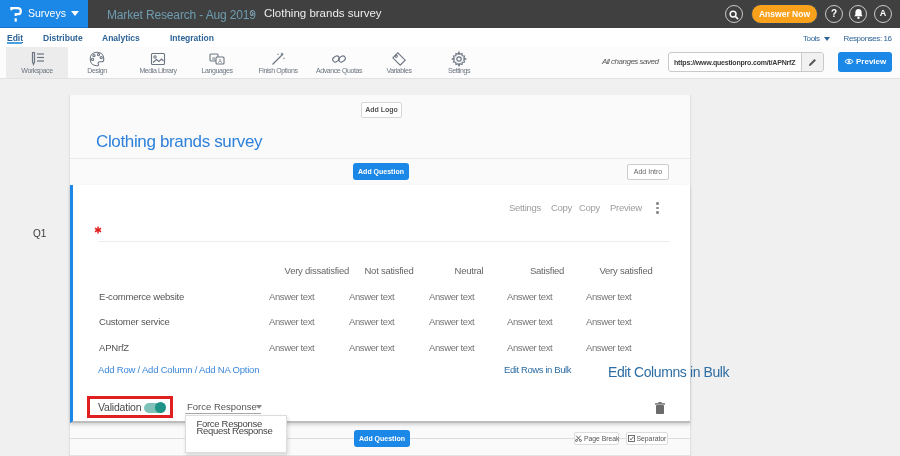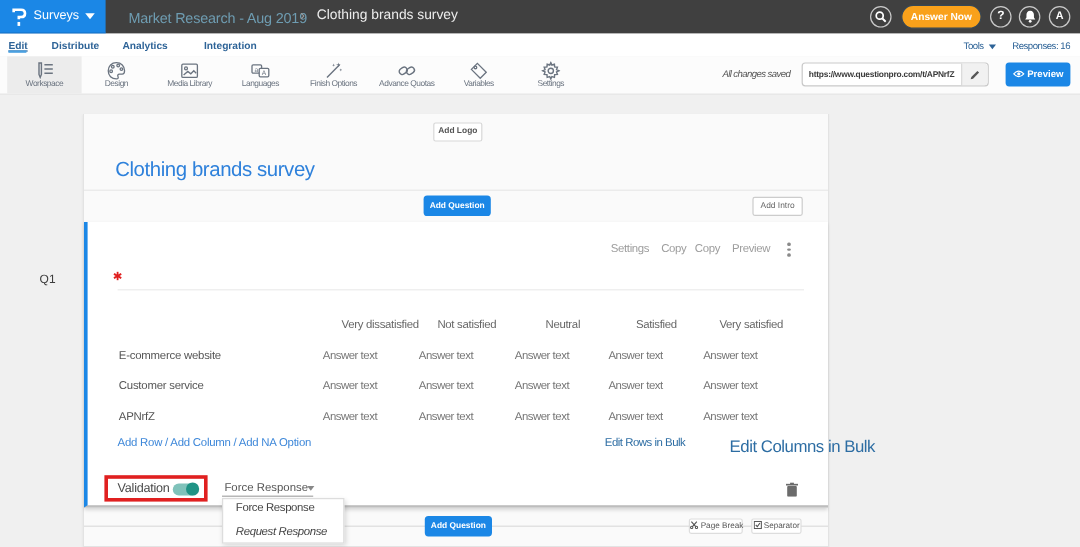--- a/index.html
+++ b/index.html
@@ -276,17 +276,17 @@
             <circle cx="1.6" cy="6.3" r="1.1" stroke="#555" fill="none" stroke-width="1"></circle>
             <circle cx="6.2" cy="6.3" r="1.1" stroke="#555" fill="none" stroke-width="1"></circle>
             <path d="M2.3 5.5 L6.5 0.8 M5.5 5.5 L1.3 0.8" stroke="#555" stroke-width="1.1" fill="none"></path>
           </svg> Page Break</div>
       <div class="abs miniBtn" style="left:556px; top:337px; width:42px; height:13px;"><svg width="7" height="7" viewBox="0 0 9 9" style="vertical-align:-1px">
             <rect x="0.7" y="0.7" width="7.6" height="7.6" fill="none" stroke="#555" stroke-width="1.1"></rect>
             <path d="M2.3 4.5 L4 6.2 L6.8 2.4" fill="none" stroke="#555" stroke-width="1.2"></path>
           </svg> Separator</div>
       <div class="abs" id="menu">
         <div class="abs mitem" style="top:1.5px;">Force Response</div>
-        <div class="abs mitem" style="top:22px;font-style:italic;">Request Response</div>
+        <div class="abs mitem" style="top:9px;">Request Response</div>
       </div>
     </div>
   </div>
 </div>
 
 </body></html>

